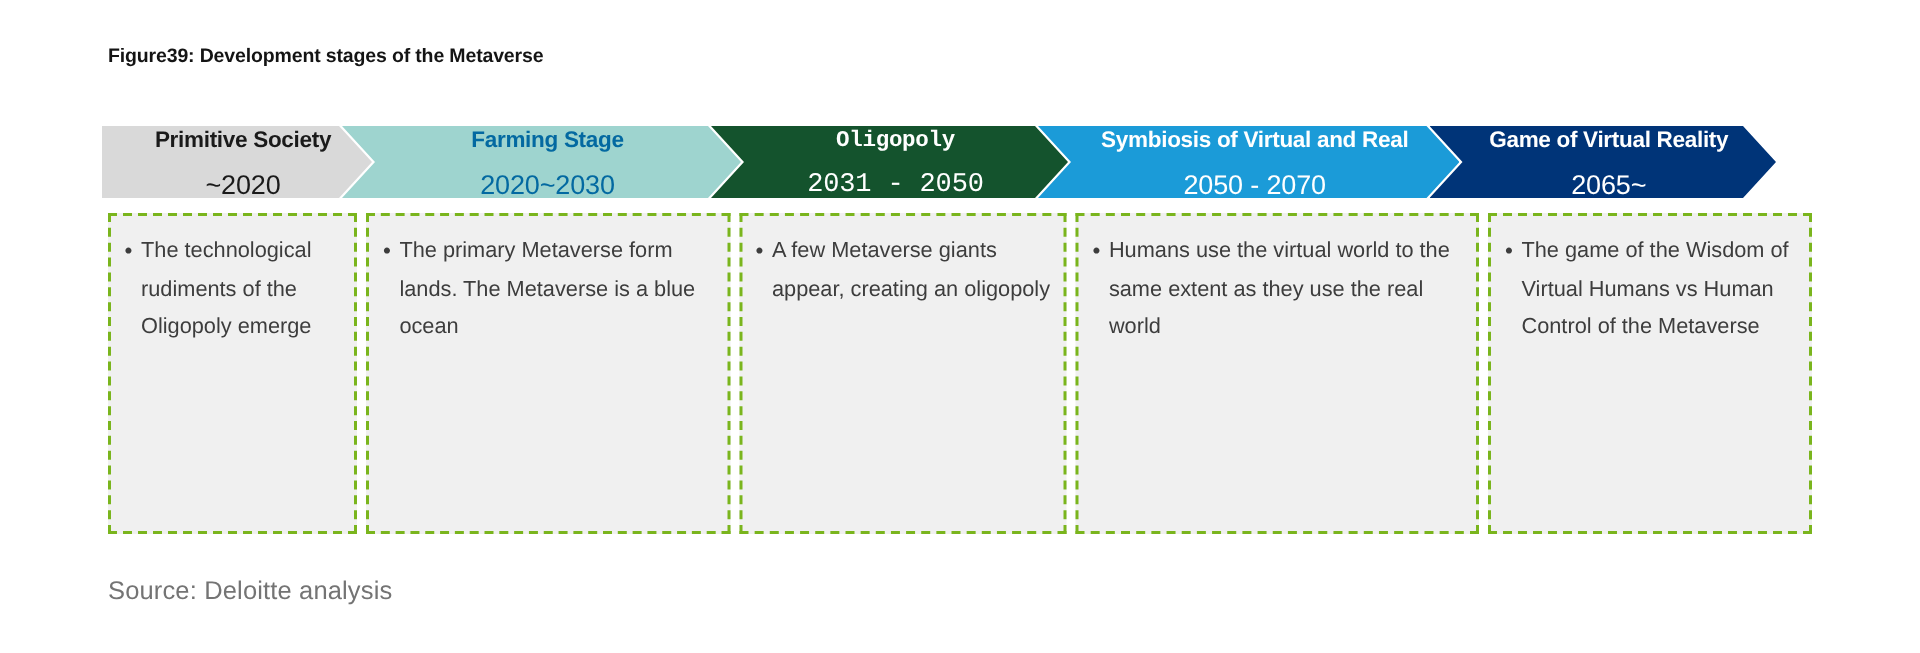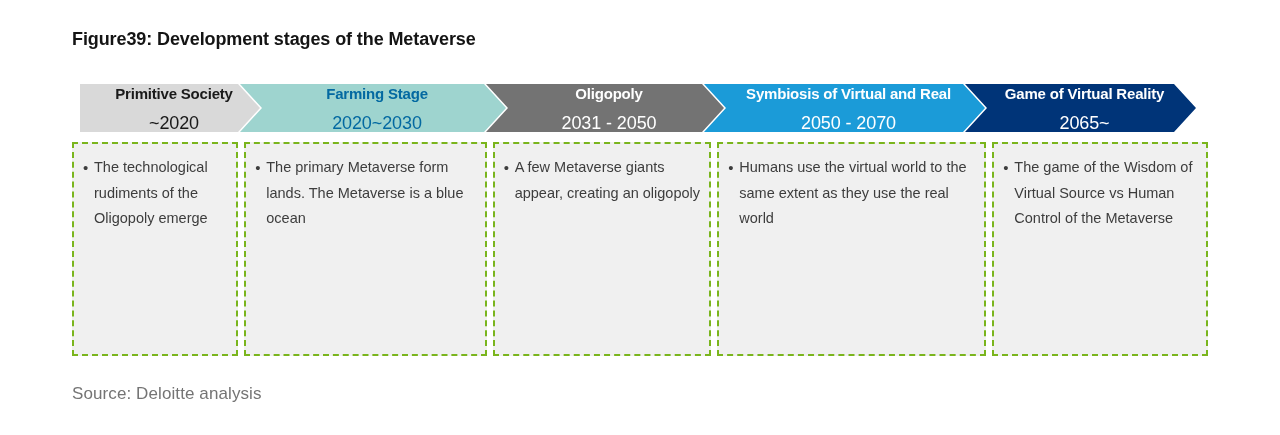--- a/index.html
+++ b/index.html
@@ -13,31 +13,31 @@
     font-family: "Liberation Sans", sans-serif;
     color: #1a1a1a;
     position: relative;
     overflow: hidden;
   }
 
   .figure-title {
     position: absolute;
     left: 72px;
     top: 29px;
-    font-size: 18px;
+    font-size: 13px;
     font-weight: bold;
     color: #141414;
     letter-spacing: -0.1px;
     white-space: nowrap;
   }
 
   
   .chevron-band {
     position: absolute;
-    left: 80px;
+    left: 68px;
     top: 84px;
     width: 1136px;
     height: 44px;
     display: flex;
   }
 
   .chevron {
     position: relative;
     height: 48px;
     display: flex;
@@ -136,21 +136,21 @@
         <div class="chev-sub">~2020</div>
       </div>
     </div>
     <div class="chev-outer" style="width: 266px;">
       <div class="chevron" style="width: 266px; background: rgb(158, 212, 207); color: #0369a1;">
         <div class="chev-title">Farming Stage</div>
         <div class="chev-sub">2020~2030</div>
       </div>
     </div>
     <div class="chev-outer" style="width: 238px;">
-      <div class="chevron" style="width: 238px; background: #737373; color: rgb(255, 255, 255);">
+      <div class="chevron" style="width: 238px; background: #14532d; color: rgb(255, 255, 255); font-family: Liberation Mono, monospace;">
         <div class="chev-title">Oligopoly</div>
         <div class="chev-sub">2031 - 2050</div>
       </div>
     </div>
     <div class="chev-outer" style="width: 281px;">
       <div class="chevron" style="width: 281px; background: rgb(27, 155, 216); color: rgb(255, 255, 255);">
         <div class="chev-title">Symbiosis of Virtual and Real</div>
         <div class="chev-sub">2050 - 2070</div>
       </div>
     </div>
@@ -183,18 +183,18 @@
     </div>
     <div class="content-box" style="width: 272px; background: rgb(240, 240, 240); border-color: rgb(122, 181, 29);">
       <div class="bullet-item">
         <span class="bullet-dot">•</span>
         <span class="bullet-text">Humans use the virtual world to the same extent as they use the real world</span>
       </div>
     </div>
     <div class="content-box" style="width: 218px; background: rgb(240, 240, 240); border-color: rgb(122, 181, 29);">
       <div class="bullet-item">
         <span class="bullet-dot">•</span>
-        <span class="bullet-text">The game of the Wisdom of Virtual Source vs Human Control of the Metaverse</span>
+        <span class="bullet-text">The game of the Wisdom of Virtual Humans vs Human Control of the Metaverse</span>
       </div>
     </div>
   </div>
 
 <div class="source-note">Source: Deloitte analysis</div>
 
 </body></html>

